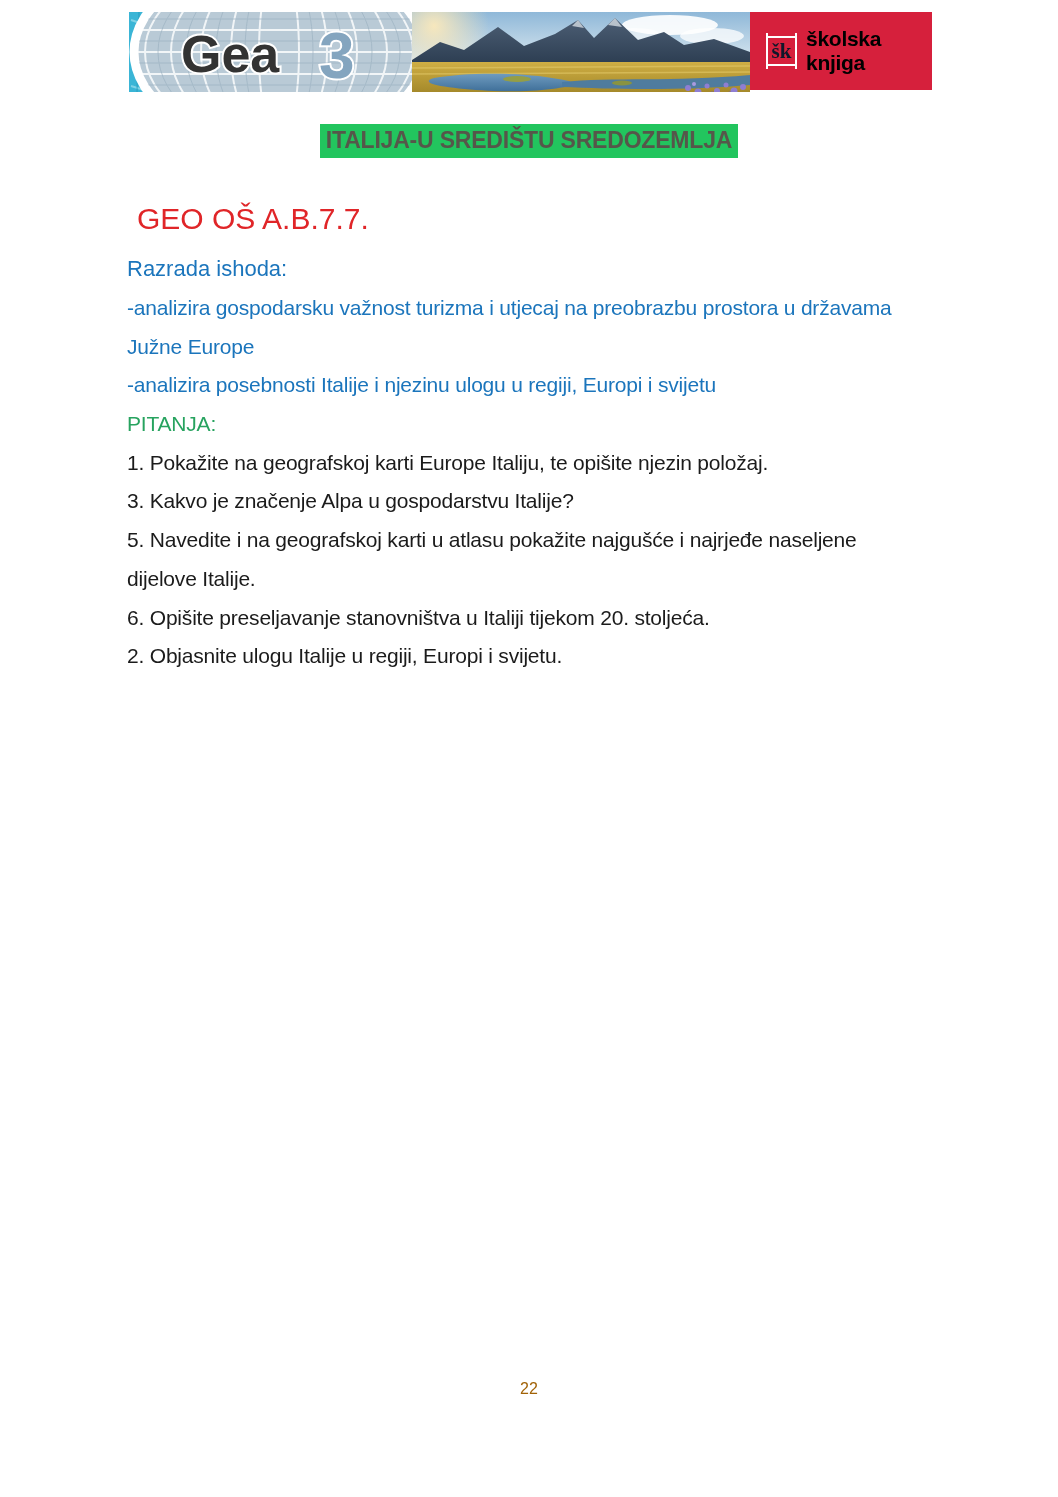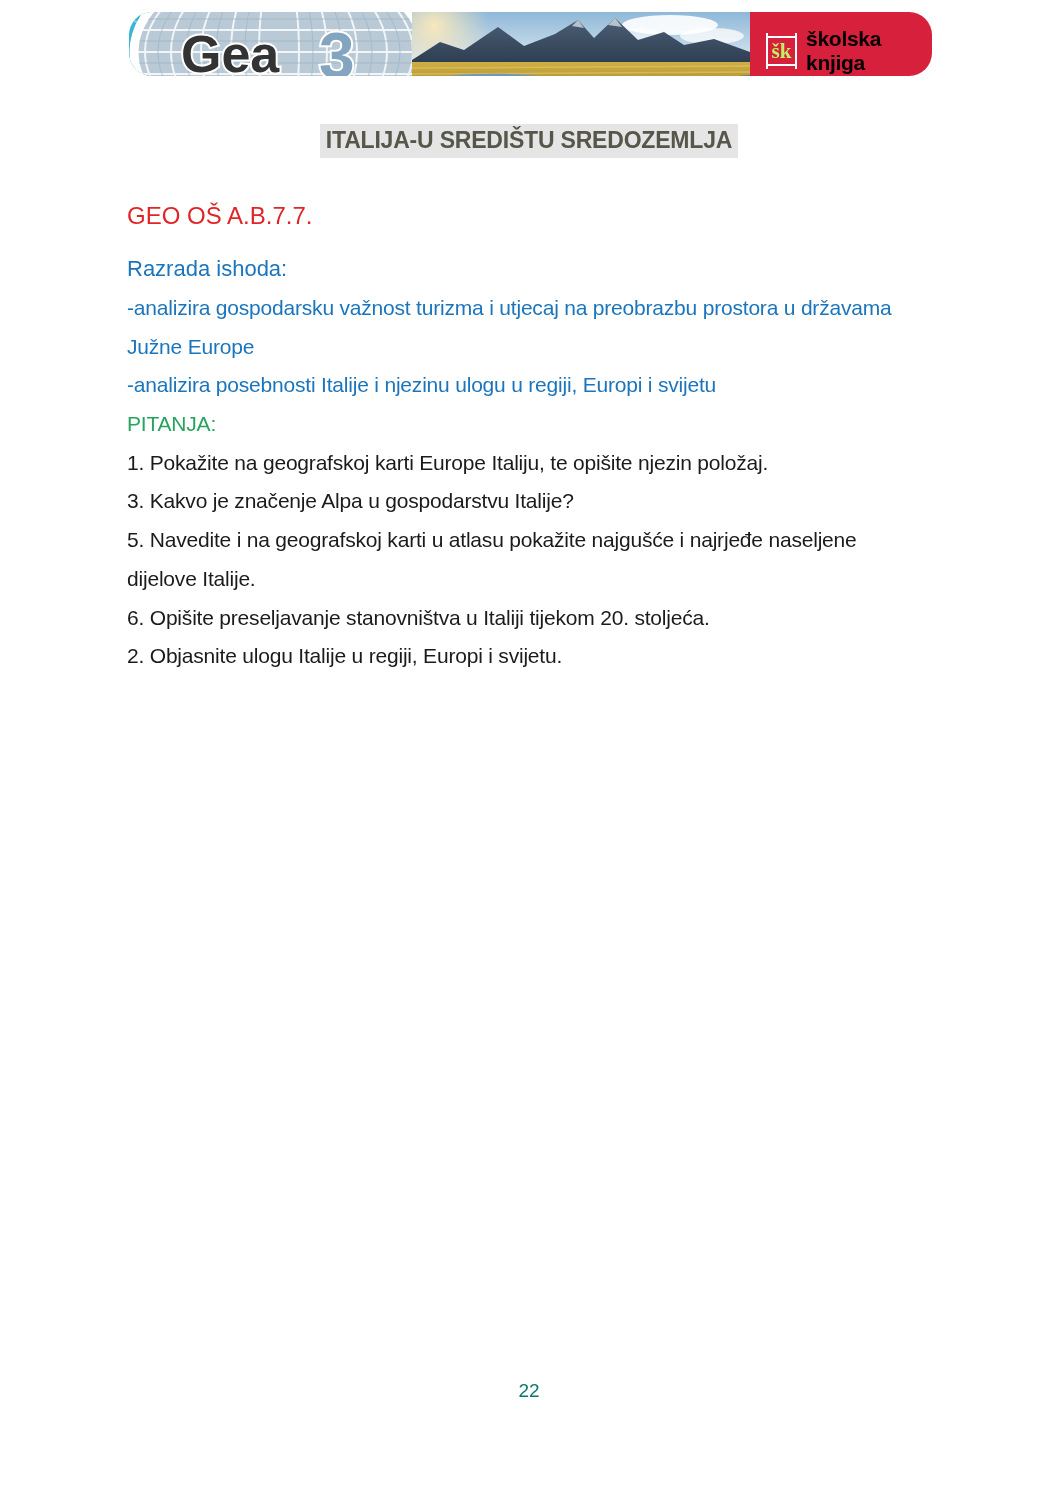--- a/index.html
+++ b/index.html
@@ -5,69 +5,68 @@
   html,body{margin:0;padding:0;background:#ffffff;}
   .page{
     position:relative;
     width:1058px;height:1497px;
     background:#ffffff;
     font-family:"Liberation Sans",sans-serif;
     overflow:hidden;
   }
   
   .banner{
-    position:absolute;left:129px;top:12px;width:803px;height:64px;
+    position:absolute;left:129px;top:12px;width:803px;height:80px;
     overflow:hidden;
-    border-radius:23px;
   }
   .banner-left{position:absolute;left:0;top:0;width:283px;height:83px;}
   .banner-photo{position:absolute;left:283px;top:0;width:338px;height:83px;}
   .banner-red{
     position:absolute;left:621px;top:0;width:182px;height:78px;
     background:#d6203c;display:flex;align-items:center;gap:9px;
     padding-left:16px;box-sizing:border-box;
   }
   .sk-monogram{
     width:30px;height:36px;border-left:2px solid #fff;border-right:2px solid #fff;
     display:flex;align-items:center;justify-content:center;position:relative;
-    color:#bef264;font-family:"Liberation Serif",serif;font-size:21px;font-weight:bold;
+    color:#0f172a;font-family:"Liberation Serif",serif;font-size:21px;font-weight:bold;
   }
   .sk-monogram:before,.sk-monogram:after{
     content:"";position:absolute;left:-2px;right:-2px;height:2px;background:#fff;
   }
   .sk-monogram:before{top:3px;}
   .sk-monogram:after{bottom:3px;}
   .publisher-name{color:#000000;font-weight:bold;font-size:21px;letter-spacing:-0.3px;}
   
   .title-row{position:absolute;left:0;top:124px;width:1058px;text-align:center;}
   .title-highlight{
-    display:inline-block;background:#e5e5e5;color:#56564a;
+    display:inline-block;background:#22c55e;color:#56564a;
     font-size:23px;font-weight:bold;letter-spacing:-0.2px;
     padding:3px 6px 4px 6px;
   }
   .lesson-code{
-    position:absolute;left:127px;top:202px;
-    color:#e02528;font-size:24px;
+    position:absolute;left:137px;top:202px;
+    color:#e02528;font-size:30px;
   }
   .razrada-heading{
     position:absolute;left:127px;top:256px;
     color:#1b75bc;font-size:22px;
   }
   .lines{
     position:absolute;left:127px;top:289px;width:860px;
   }
   .line{
     height:38.7px;line-height:38.7px;font-size:21px;letter-spacing:-0.2px;
     white-space:nowrap;color:#1b1b1b;
   }
   .line.blue{color:#1b75bc;}
   .line.green{color:#27a35f;}
   .page-number{
     position:absolute;left:0;top:1380px;width:1058px;text-align:center;
-    color:#0f766e;font-size:19px;
+    color:#a16207;font-size:16px;
   }
 </style>
 </head>
 <body>
 
 <div class="page">
 
   <div class="banner">
 
     <div class="banner-left">

